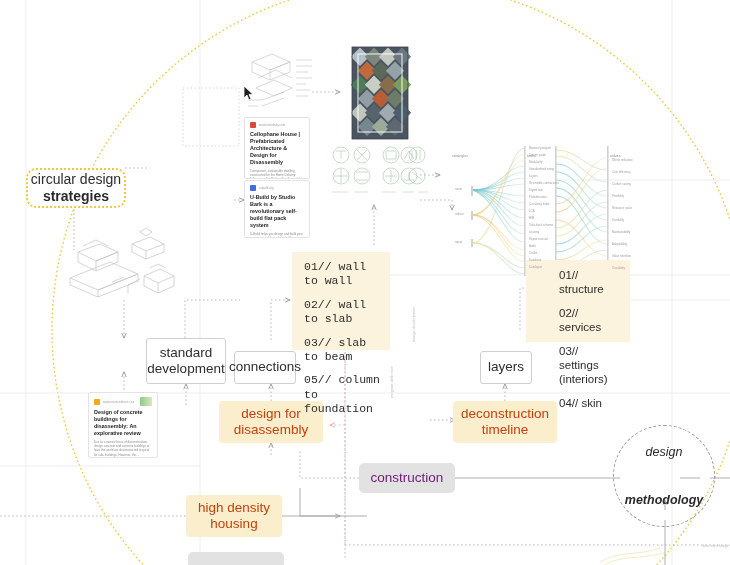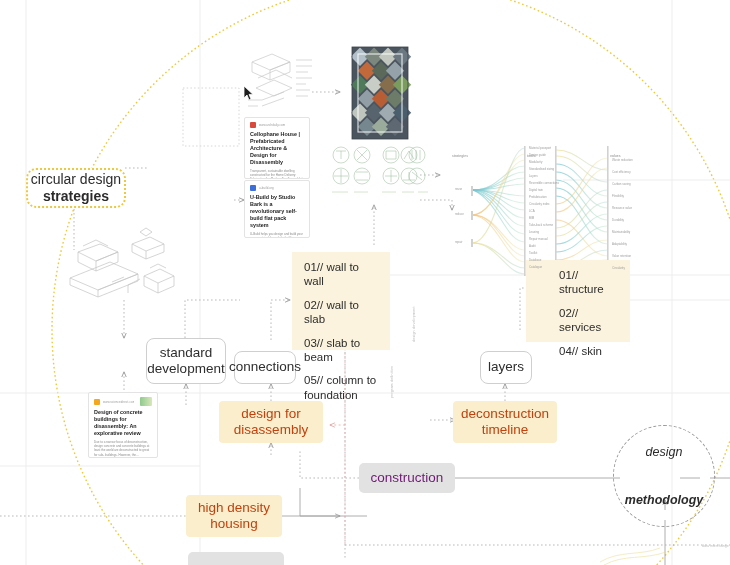--- a/index.html
+++ b/index.html
@@ -2,21 +2,21 @@
 <html><head>
 <meta charset="utf-8">
 <style>
   html,body{margin:0;padding:0;background:#ffffff;}
   body{width:730px;height:565px;overflow:hidden;position:relative;
        font-family:"Liberation Sans","DejaVu Sans",sans-serif;color:#2b2b2b;}
   #canvas{position:absolute;inset:0;width:730px;height:565px;}
   svg.layer{position:absolute;left:0;top:0;width:730px;height:565px;pointer-events:none;}
   .node{position:absolute;box-sizing:border-box;display:flex;align-items:center;
         justify-content:center;text-align:center;line-height:1.22;}
-  .node-plain{background:#ffffff;border:1px solid #cfcfcf;border-radius:8px;font-size:13.5px;color:#2e2e2e;}
+  .node-plain{background:#ffffff;border:1px solid #cfcfcf;border-radius:3px;font-size:13.5px;color:#2e2e2e;}
   .node-cream{background:#faeecd;border-radius:4px;font-size:13.5px;color:#c2410c;}
   .node-grey{background:#e2e2e2;border-radius:5px;font-size:13.5px;color:#701a75;}
   .node-dashcream{background:#ffffff;border:2px dotted #edc93b;border-radius:10px;font-size:14px;color:#2b2b2b;}
   .list-cream{position:absolute;background:#fbf3dd;box-sizing:border-box;
               padding:8px 10px 8px 12px;font-size:11.5px;color:#2c2c2c;}
   .list-cream .li{margin:0 0 9px 0;line-height:1.25;}
   .list-cream .li:last-child{margin-bottom:0;}
   .card{position:absolute;background:#ffffff;border:1px solid #e3e3e3;border-radius:2px;
         box-sizing:border-box;padding:4px 5px;overflow:hidden;}
   .card .src{display:flex;align-items:center;gap:3px;margin-bottom:3px;}
@@ -318,30 +318,31 @@
   <div class="node node-cream" style="left:186px;top:495px;width:96px;height:42px;flex-direction:column;">
     <span>high density</span>
     <span>housing</span>
   </div>
 
   <div class="circ-meth" style="left:613px;top:425px;width:100px;height:100px;">
     <span>design</span>
     <b>methodology</b>
   </div>
 
-  <div class="list-cream" style="left:292px;top:252px;width:98px;height:98px;">
+  <div class="list-cream" style="left:292px;top:252px;width:98px;height:98px;font-family:Liberation Mono, monospace;">
     <div class="li">01// wall to wall</div>
     <div class="li">02// wall to slab</div>
     <div class="li">03// slab to beam</div>
     <div class="li">05// column to foundation</div>
   </div>
 
   <div class="list-cream" style="left:526px;top:260px;width:104px;height:82px;padding-left:33px;">
     <div class="li">01// structure</div>
     <div class="li">02// services</div>
+    <div class="li">03// settings (interiors)</div>
     <div class="li">04// skin</div>
   </div>
 
   <div class="card" style="left:244px;top:117px;width:66px;height:62px;">
     <div class="src">
       <span class="favicon" style="background:#d94a3d;"></span>
       <span class="srctext">www.archdaily.com</span>
     </div>
     <div class="ctitle">Cellophane House | Prefabricated Architecture &amp; Design for Disassembly</div>
     <div class="cbody">Transparent, sustainable dwelling constructed for the Home Delivery: Fabricating the Modern Dwelling exhibit, The Museum of Modern Art.</div>

